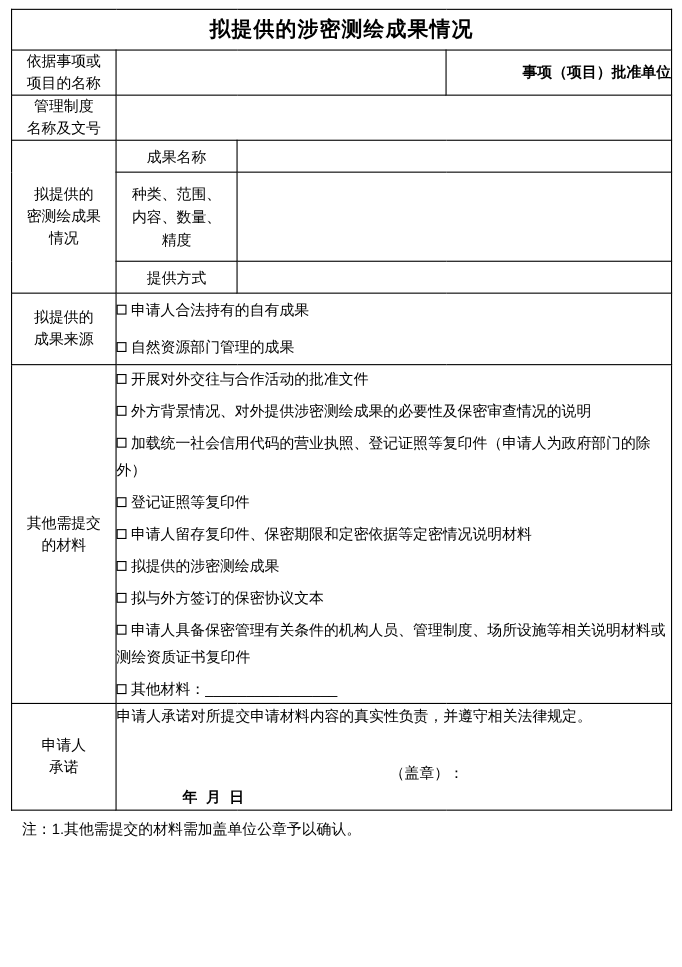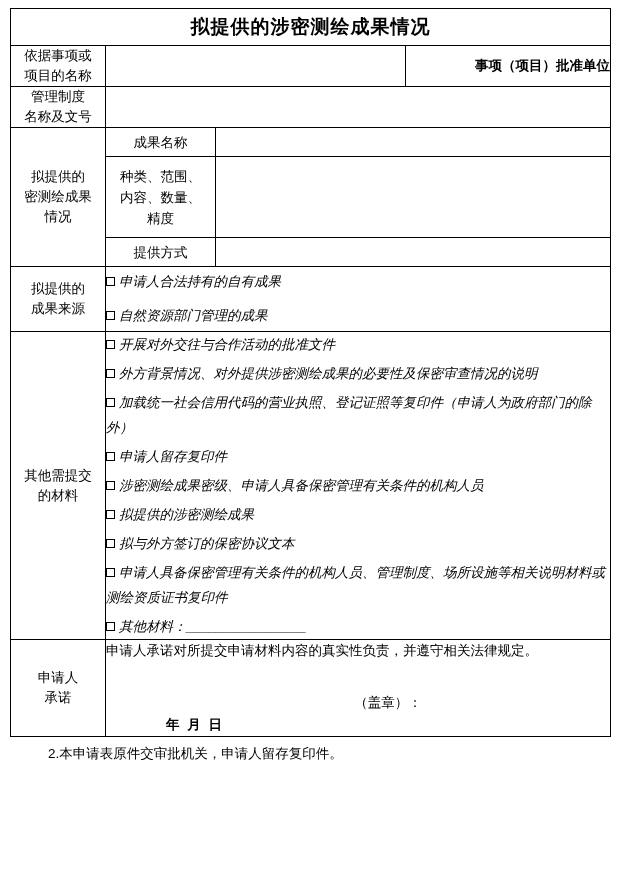--- a/index.html
+++ b/index.html
@@ -65,21 +65,20 @@
   }
   .checklist {
     padding: 8px 10px 8px 10px;
     line-height: 25px;
     font-size: 13.5px;
     margin-left: 24px;
   }
   .chk-item {
     display: block;
     margin: 0 0 4px 0;
-    font-style: italic;
   }
   .chk-item:last-child { margin-bottom: 0; }
   .box {
     display: inline-block;
     width: 9px;
     height: 9px;
     border: 1px solid #000;
     margin-right: 4px;
     vertical-align: 0px;
     box-sizing: border-box;
@@ -203,24 +202,24 @@
           <div class="chk-item">
             <span class="box"></span><span>开展对外交往与合作活动的批准文件</span>
           </div>
           <div class="chk-item">
             <span class="box"></span><span>外方背景情况、对外提供涉密测绘成果的必要性及保密审查情况的说明</span>
           </div>
           <div class="chk-item">
             <span class="box"></span><span>加载统一社会信用代码的营业执照、登记证照等复印件（申请人为政府部门的除外）</span>
           </div>
           <div class="chk-item">
-            <span class="box"></span><span>申请人留存复印件</span>
-          </div>
-          <div class="chk-item">
-            <span class="box"></span><span>涉密测绘成果密级、申请人具备保密管理有关条件的机构人员</span>
+            <span class="box"></span><span>登记证照等复印件</span>
+          </div>
+          <div class="chk-item">
+            <span class="box"></span><span>申请人留存复印件、保密期限和定密依据等定密情况说明材料</span>
           </div>
           <div class="chk-item">
             <span class="box"></span><span>拟提供的涉密测绘成果</span>
           </div>
           <div class="chk-item">
             <span class="box"></span><span>拟与外方签订的保密协议文本</span>
           </div>
           <div class="chk-item">
             <span class="box"></span><span>申请人具备保密管理有关条件的机构人员、管理制度、场所设施等相关说明材料或测绘资质证书复印件</span>
           </div>
@@ -238,16 +237,16 @@
         <td colspan="3" class="promise">
           <div class="promise-text">申请人承诺对所提交申请材料内容的真实性负责，并遵守相关法律规定。</div>
           <div class="seal-line">（盖章）：</div>
           <div class="date-line">年        月        日</div>
         </td>
       </tr>
     </tbody>
   </table>
 
   <div class="notes">
-    <div class="note-line note-indent"><span>2.本申请表原件交审批机关，申请人留存复印件。</span></div>
+    <div class="note-line"><span>注：</span><span>1.其他需提交的材料需加盖单位公章予以确认。</span></div>
   </div>
 
 </div>
 
 </body></html>

